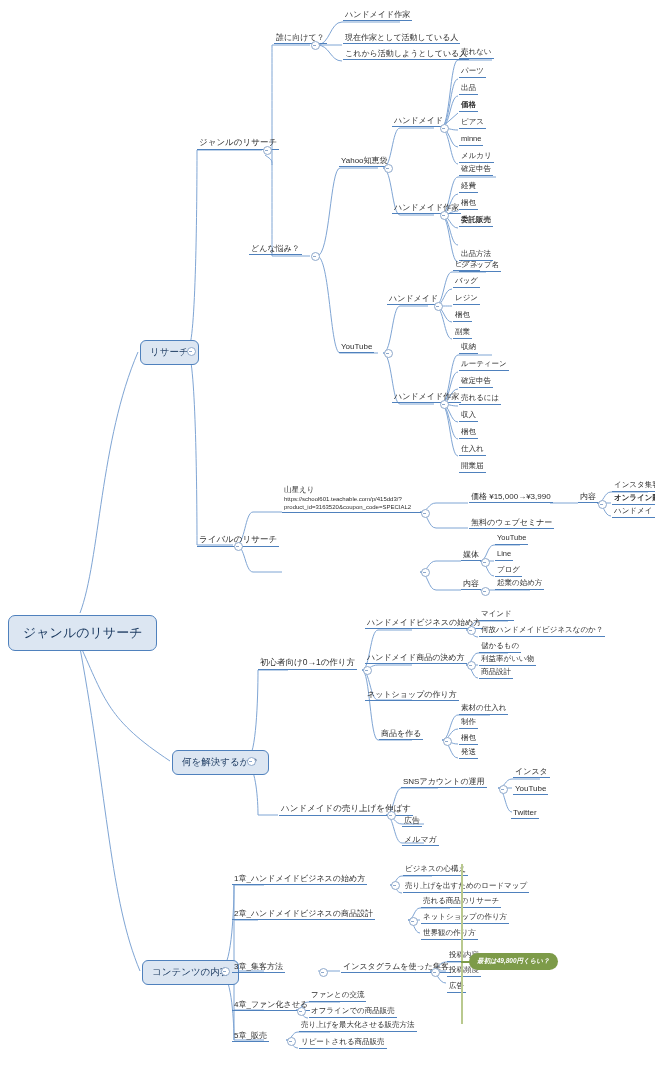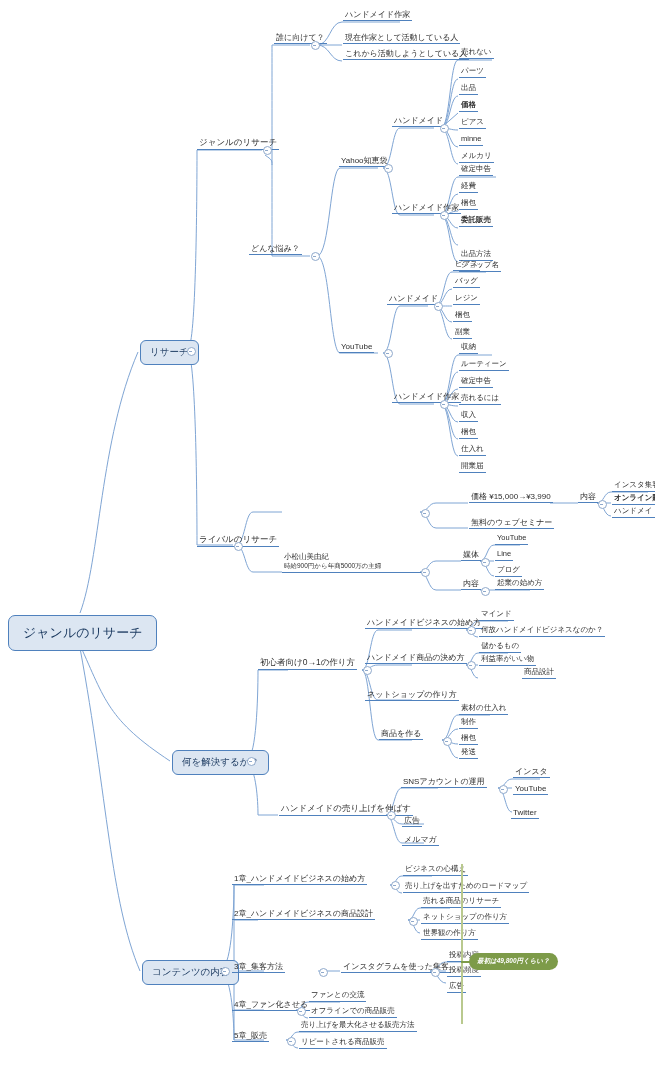--- a/index.html
+++ b/index.html
@@ -291,36 +291,37 @@
   <div class="node l4" style="left:459px;top:377px;">確定申告</div>
   <div class="node l4" style="left:459px;top:394px;">売れるには</div>
   <div class="node l4" style="left:459px;top:411px;">収入</div>
   <div class="node l4" style="left:459px;top:428px;">梱包</div>
   <div class="node l4" style="left:459px;top:445px;">仕入れ</div>
   <div class="node l4" style="left:459px;top:462px;">開業届</div>
 
   <div class="node l1" style="left:197px;top:535px;">ライバルのリサーチ</div>
   <div class="tog" style="left:234px;top:542px;"></div>
 
+  <div class="node l3 multi nounder" style="left:282px;top:485px;width:140px;border-bottom:1.4px solid #4f81bd;">
+    <span style="font-size:7.5px;display:block;">山星えり</span>
+    <span style="font-size:6px;display:block;">https://school601.teachable.com/p/415dd3/?</span>
+    <span style="font-size:6px;display:block;">product_id=3163520&amp;coupon_code=SPECIAL2</span>
+  </div>
   <div class="tog" style="left:421px;top:509px;"></div>
 
   <div class="node l3" style="left:469px;top:492px;">価格 ¥15,000→¥3,990</div>
   <div class="node l3" style="left:469px;top:518px;">無料のウェブセミナー</div>
 
   <div class="node l3" style="left:578px;top:492px;">内容</div>
   <div class="tog" style="left:598px;top:500px;"></div>
 
   <div class="node l4" style="left:612px;top:481px;">インスタ集客</div>
   <div class="node l4 bold" style="left:612px;top:494px;">オンライン販売</div>
   <div class="node l4" style="left:612px;top:507px;">ハンドメイド作家になる方法</div>
 
-  <div class="node l3 multi nounder" style="left:282px;top:552px;width:140px;border-bottom:1.4px solid #4f81bd;">
-    <span style="font-size:7.5px;display:block;">小松山美由紀</span>
-    <span style="font-size:6.5px;display:block;">時給900円から年商5000万の主婦</span>
-  </div>
   <div class="tog" style="left:421px;top:568px;"></div>
 
   <div class="node l3" style="left:461px;top:550px;text-align:right;">媒体</div>
   <div class="tog" style="left:481px;top:558px;"></div>
 
   <div class="node l4" style="left:495px;top:534px;">YouTube</div>
   <div class="node l4" style="left:495px;top:550px;">Line</div>
   <div class="node l4" style="left:495px;top:566px;">ブログ</div>
 
   <div class="node l3" style="left:461px;top:579px;">内容</div>
@@ -332,21 +333,21 @@
 
   <div class="node l2" style="left:365px;top:618px;">ハンドメイドビジネスの始め方</div>
   <div class="tog" style="left:467px;top:626px;"></div>
   <div class="node l4" style="left:479px;top:610px;">マインド</div>
   <div class="node l4" style="left:479px;top:626px;">何故ハンドメイドビジネスなのか？</div>
 
   <div class="node l2" style="left:365px;top:653px;">ハンドメイド商品の決め方</div>
   <div class="tog" style="left:467px;top:661px;"></div>
   <div class="node l4" style="left:479px;top:642px;">儲かるもの</div>
   <div class="node l4" style="left:479px;top:655px;">利益率がいい物</div>
-  <div class="node l4" style="left:479px;top:668px;margin-left:43px;">商品設計</div>
+  <div class="node l4" style="left:479px;top:668px;">商品設計</div>
 
   <div class="node l2" style="left:365px;top:690px;">ネットショップの作り方</div>
 
   <div class="node l2" style="left:379px;top:729px;">商品を作る</div>
   <div class="tog" style="left:443px;top:737px;"></div>
   <div class="node l4" style="left:459px;top:704px;">素材の仕入れ</div>
   <div class="node l4" style="left:459px;top:718px;">制作</div>
   <div class="node l4" style="left:459px;top:734px;">梱包</div>
   <div class="node l4" style="left:459px;top:748px;">発送</div>
 

